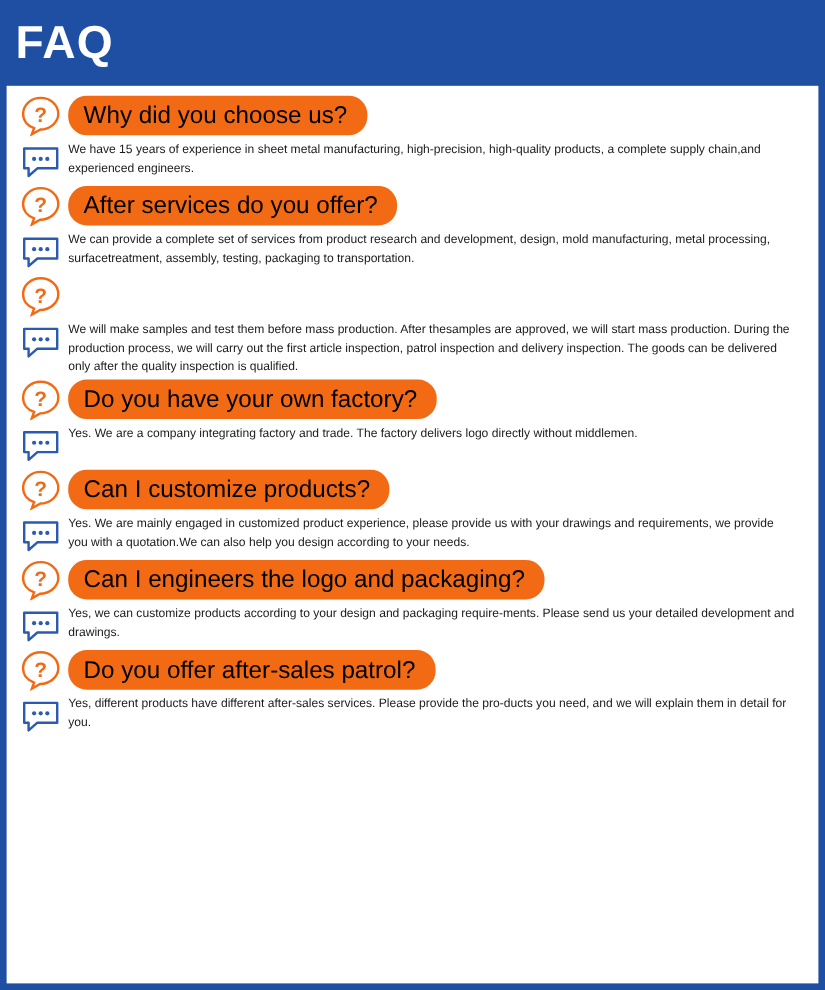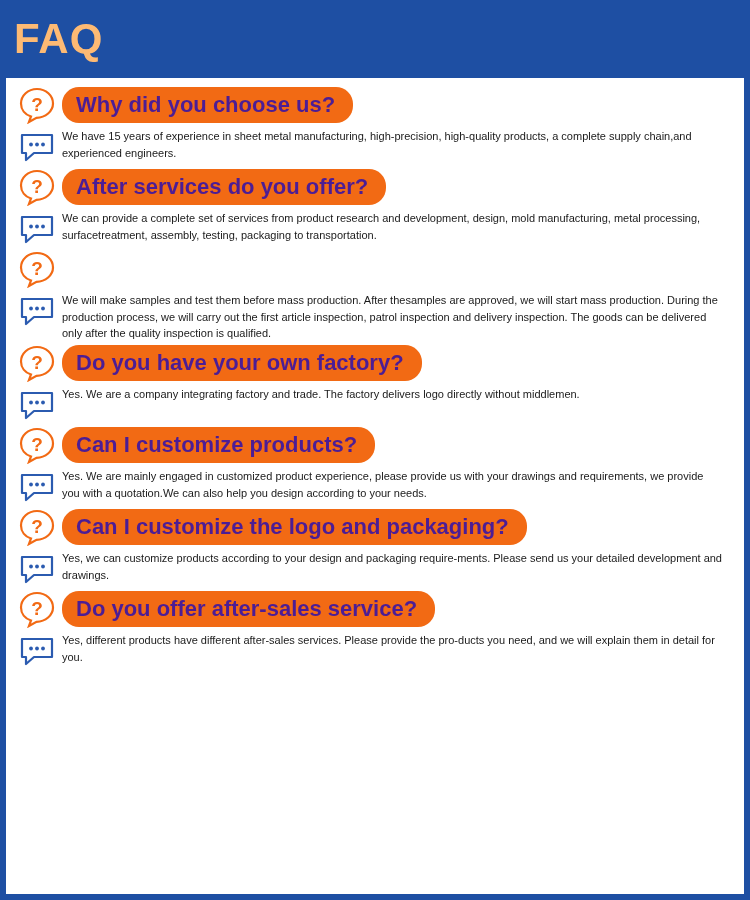--- a/index.html
+++ b/index.html
@@ -28,21 +28,21 @@
     background: #1e4fa3;
     display: flex;
     align-items: center;
     padding-left: 14px;
     box-sizing: border-box;
     margin-left: -6px;
     margin-right: -6px;
     width: 750px;
   }
   .header-title {
-    color: #fdba74;
+    color: #ffffff;
     font-size: 42px;
     font-weight: bold;
     letter-spacing: 1px;
     line-height: 1;
   }
   .faq-list {
     padding: 8px 10px 0 12px;
   }
   .faq-item {
     margin-bottom: 2px;
@@ -55,25 +55,25 @@
   .q-icon {
     flex: 0 0 auto;
     width: 38px;
     height: 38px;
     margin-right: 6px;
     position: relative;
   }
   .q-icon svg { display: block; }
   .q-bubble {
     background: #f26a14;
-    color: #4c1d95;
+    color: #000000;
     border-radius: 17px;
     padding: 6px 18px 7px 14px;
     font-size: 22px;
-    font-weight: bold;
+    font-weight: normal;
     line-height: 1.05;
     white-space: nowrap;
   }
   .a-row {
     display: flex;
     align-items: flex-start;
     padding-left: 0;
   }
   .a-icon {
     flex: 0 0 auto;
@@ -217,21 +217,21 @@
     </div>
 
     <div class="faq-item">
       <div class="q-row">
         <span class="q-icon">
           <svg width="38" height="38" viewBox="0 0 38 38">
             <path d="M19 3 C10 3 3 9.5 3 17.5 C3 23.5 7 28.5 13 30.5 L11 36 L18.5 31.8 C27.5 31.6 35 25.2 35 17.5 C35 9.5 28 3 19 3 Z" fill="none" stroke="#f26a14" stroke-width="2.2"></path>
             <text x="19" y="25" font-family="Liberation Sans, sans-serif" font-size="19" font-weight="bold" fill="#f26a14" text-anchor="middle">?</text>
           </svg>
         </span>
-        <span class="q-bubble">Can I customize the logo and packaging?</span>
+        <span class="q-bubble">Can I engineers the logo and packaging?</span>
       </div>
       <div class="a-row">
         <span class="a-icon">
           <svg width="38" height="32" viewBox="0 0 38 32">
             <path d="M4 3 H34 V21 H16 L8 28 V21 H4 Z" fill="none" stroke="#2b5bb0" stroke-width="2.2" stroke-linejoin="round"></path>
             <circle cx="13" cy="12.5" r="1.9" fill="#2b5bb0"></circle>
             <circle cx="19" cy="12.5" r="1.9" fill="#2b5bb0"></circle>
             <circle cx="25" cy="12.5" r="1.9" fill="#2b5bb0"></circle>
           </svg>
         </span>
@@ -240,21 +240,21 @@
     </div>
 
     <div class="faq-item">
       <div class="q-row">
         <span class="q-icon">
           <svg width="38" height="38" viewBox="0 0 38 38">
             <path d="M19 3 C10 3 3 9.5 3 17.5 C3 23.5 7 28.5 13 30.5 L11 36 L18.5 31.8 C27.5 31.6 35 25.2 35 17.5 C35 9.5 28 3 19 3 Z" fill="none" stroke="#f26a14" stroke-width="2.2"></path>
             <text x="19" y="25" font-family="Liberation Sans, sans-serif" font-size="19" font-weight="bold" fill="#f26a14" text-anchor="middle">?</text>
           </svg>
         </span>
-        <span class="q-bubble">Do you offer after-sales service?</span>
+        <span class="q-bubble">Do you offer after-sales patrol?</span>
       </div>
       <div class="a-row">
         <span class="a-icon">
           <svg width="38" height="32" viewBox="0 0 38 32">
             <path d="M4 3 H34 V21 H16 L8 28 V21 H4 Z" fill="none" stroke="#2b5bb0" stroke-width="2.2" stroke-linejoin="round"></path>
             <circle cx="13" cy="12.5" r="1.9" fill="#2b5bb0"></circle>
             <circle cx="19" cy="12.5" r="1.9" fill="#2b5bb0"></circle>
             <circle cx="25" cy="12.5" r="1.9" fill="#2b5bb0"></circle>
           </svg>
         </span>

